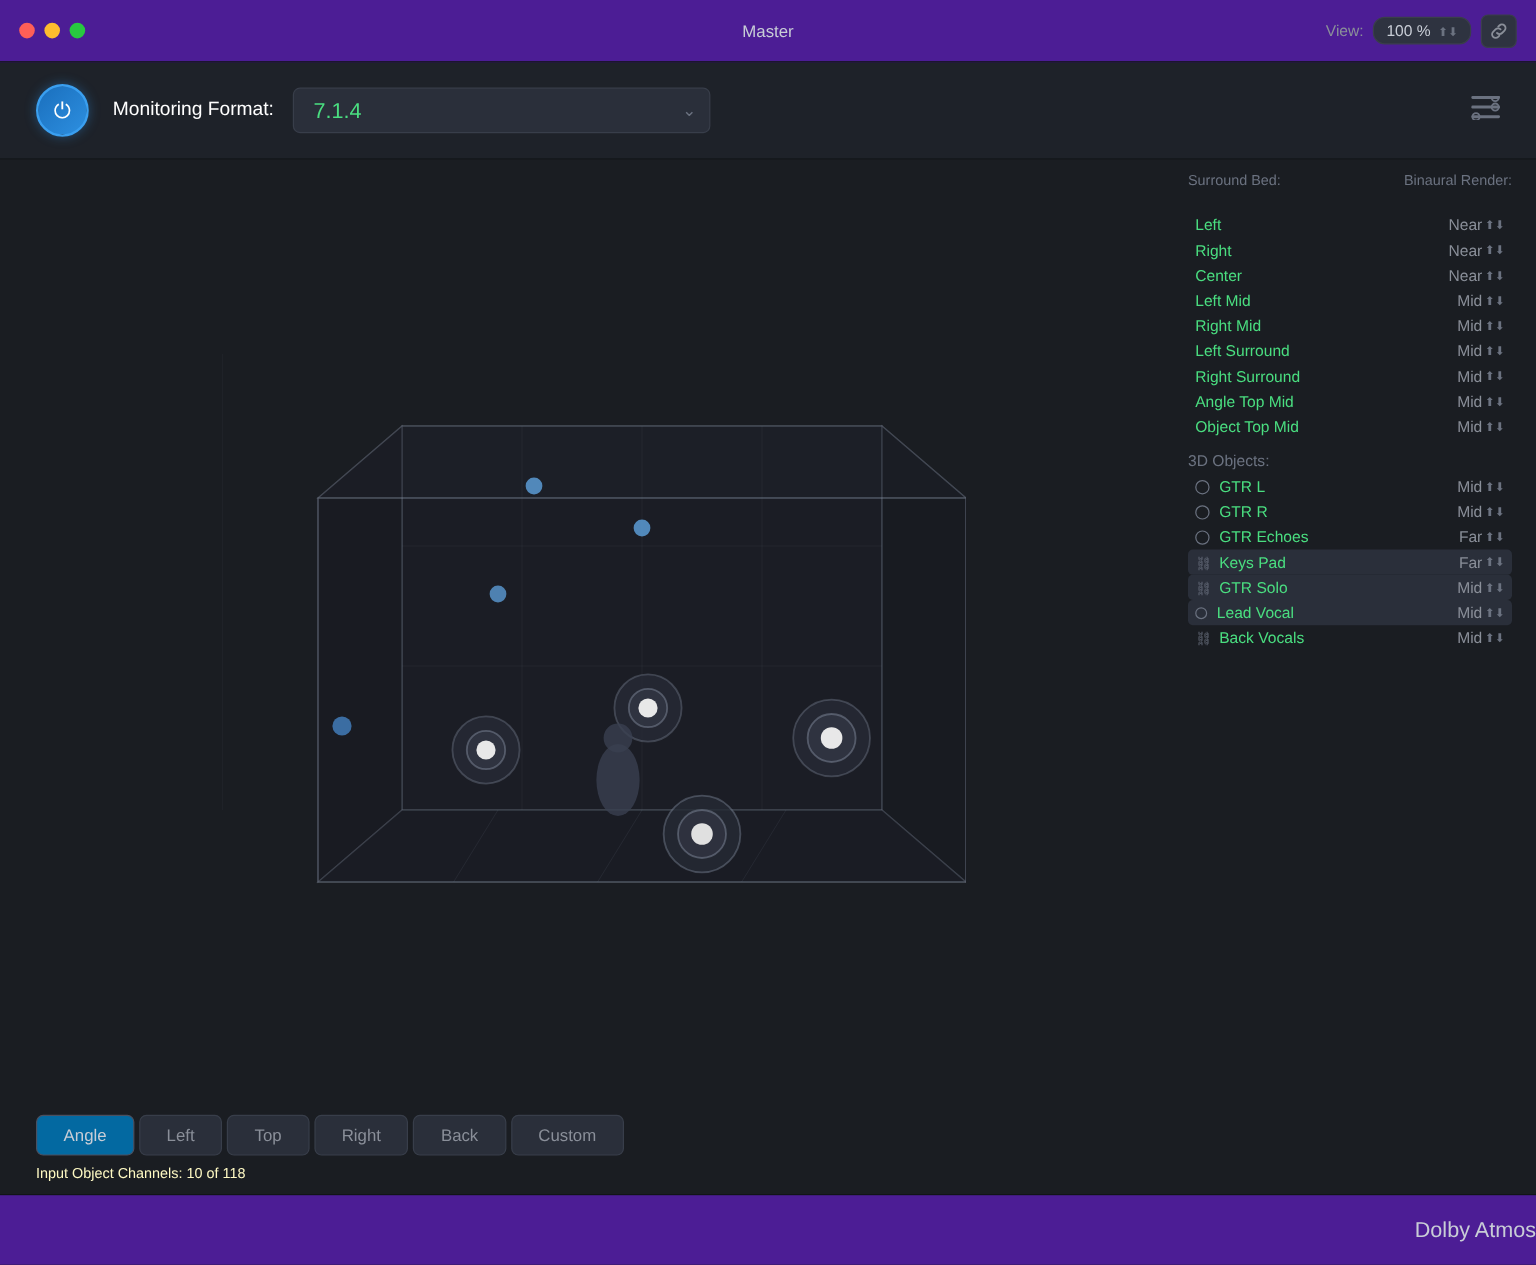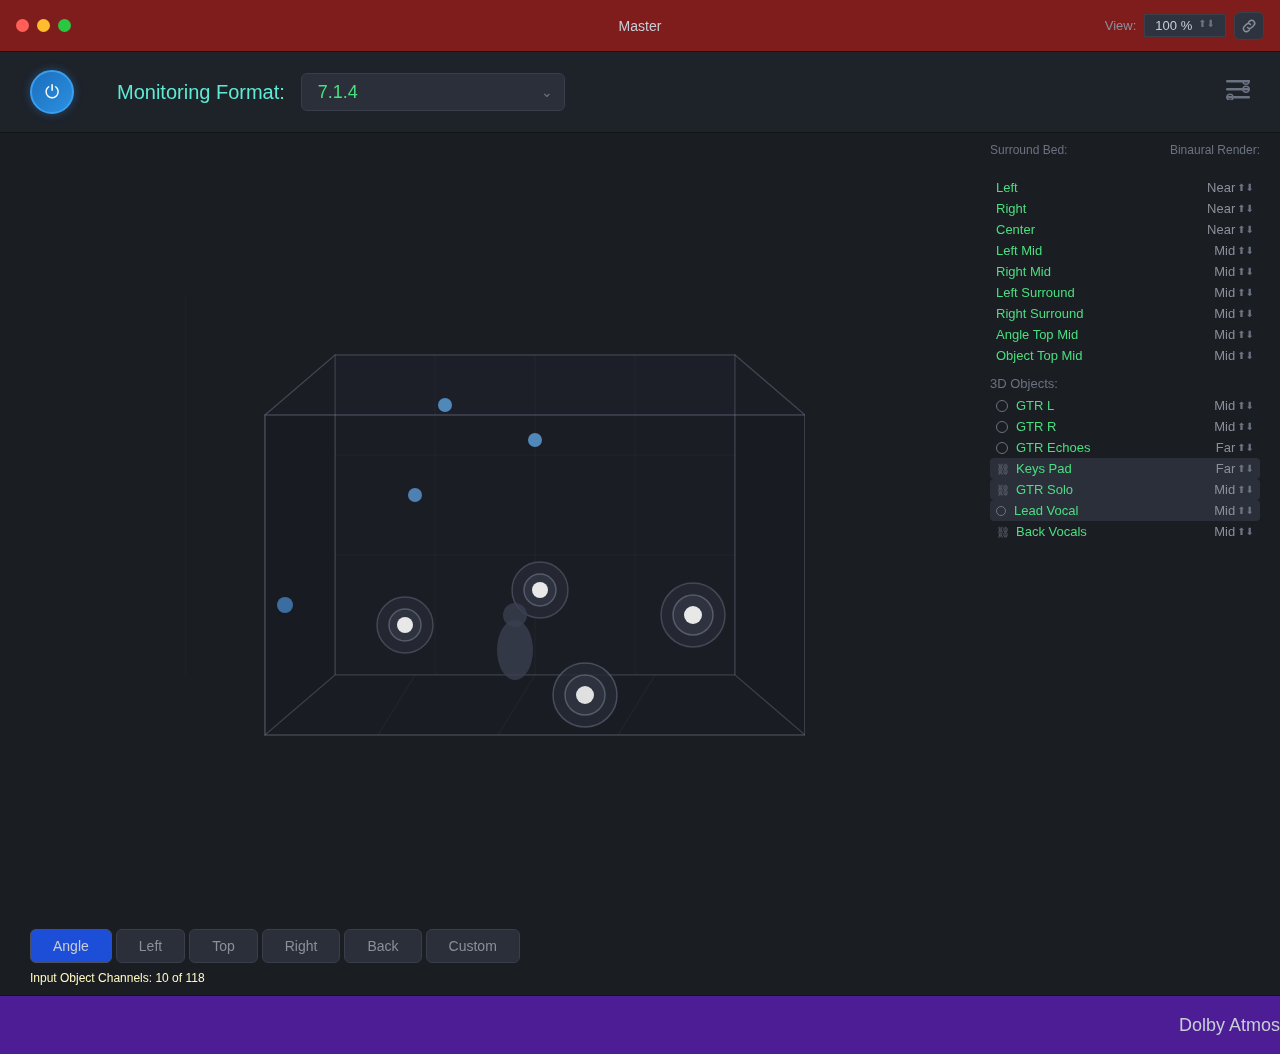--- a/index.html
+++ b/index.html
@@ -8,21 +8,21 @@
       font-family: -apple-system, BlinkMacSystemFont, 'Helvetica Neue', Arial, sans-serif;
       color: #c8cdd6;
       width: 1280px;
       height: 1054px;
       overflow: hidden;
       position: relative;
     }
 
     
     .title-bar {
-      background: #7f1d1d;
+      background: #4c1d95;
       height: 52px;
       display: flex;
       align-items: center;
       justify-content: center;
       position: relative;
       border-bottom: 1px solid #111417;
     }
     .title-bar-title {
       color: #c8cdd6;
       font-size: 14px;
@@ -47,26 +47,26 @@
       position: absolute;
       right: 16px;
       display: flex;
       align-items: center;
       gap: 8px;
     }
     .view-label { font-size: 13px; color: #8a8f99; }
     .view-control {
       background: #2e3340;
       border: 1px solid #3a3f4a;
-      border-radius: 0;
+      border-radius: 10px;
       padding: 3px 10px;
       color: #c8cdd6;
       font-size: 13px;
       display: flex;
-      align-items: flex-start;
+      align-items: flex-end;
       gap: 6px;
     }
     .link-icon {
       background: #2e3340;
       border: 1px solid #3a3f4a;
       border-radius: 6px;
       width: 30px;
       height: 28px;
       display: flex;
       align-items: center;
@@ -82,34 +82,33 @@
       align-items: center;
       justify-content: space-between;
       border-bottom: 1px solid #111417;
     }
     .monitoring-row {
       display: flex;
       align-items: center;
       gap: 16px;
     }
     .monitoring-label {
-      color: #5eead4;
-      font-size: 20px;
-      margin-left: 23px;
+      color: #ffffff;
+      font-size: 16px;
     }
     .monitoring-select {
       background: #2a2f3a;
       border: 1px solid #383e4a;
       border-radius: 6px;
       color: #4ade80;
       font-size: 18px;
       padding: 8px 40px 8px 16px;
       appearance: none;
       cursor: pointer;
-      width: 264px;
+      width: 348px;
       position: relative;
     }
     .select-wrapper {
       position: relative;
       display: inline-block;
     }
     .select-arrow {
       position: absolute;
       right: 12px;
       top: 50%;
@@ -170,21 +169,21 @@
     .view-btn {
       background: #2a2f3a;
       border: 1px solid #383e4a;
       border-radius: 6px;
       color: #8a8f99;
       font-size: 14px;
       padding: 8px 22px;
       cursor: pointer;
     }
     .view-btn.active {
-      background: #1d4ed8;
+      background: #0369a1;
       color: #c8cdd6;
       border-color: #4a5060;
     }
 
     
     .right-panel {
       width: 300px;
       padding: 10px 20px 10px 10px;
       overflow-y: auto;
       border-left: none;

